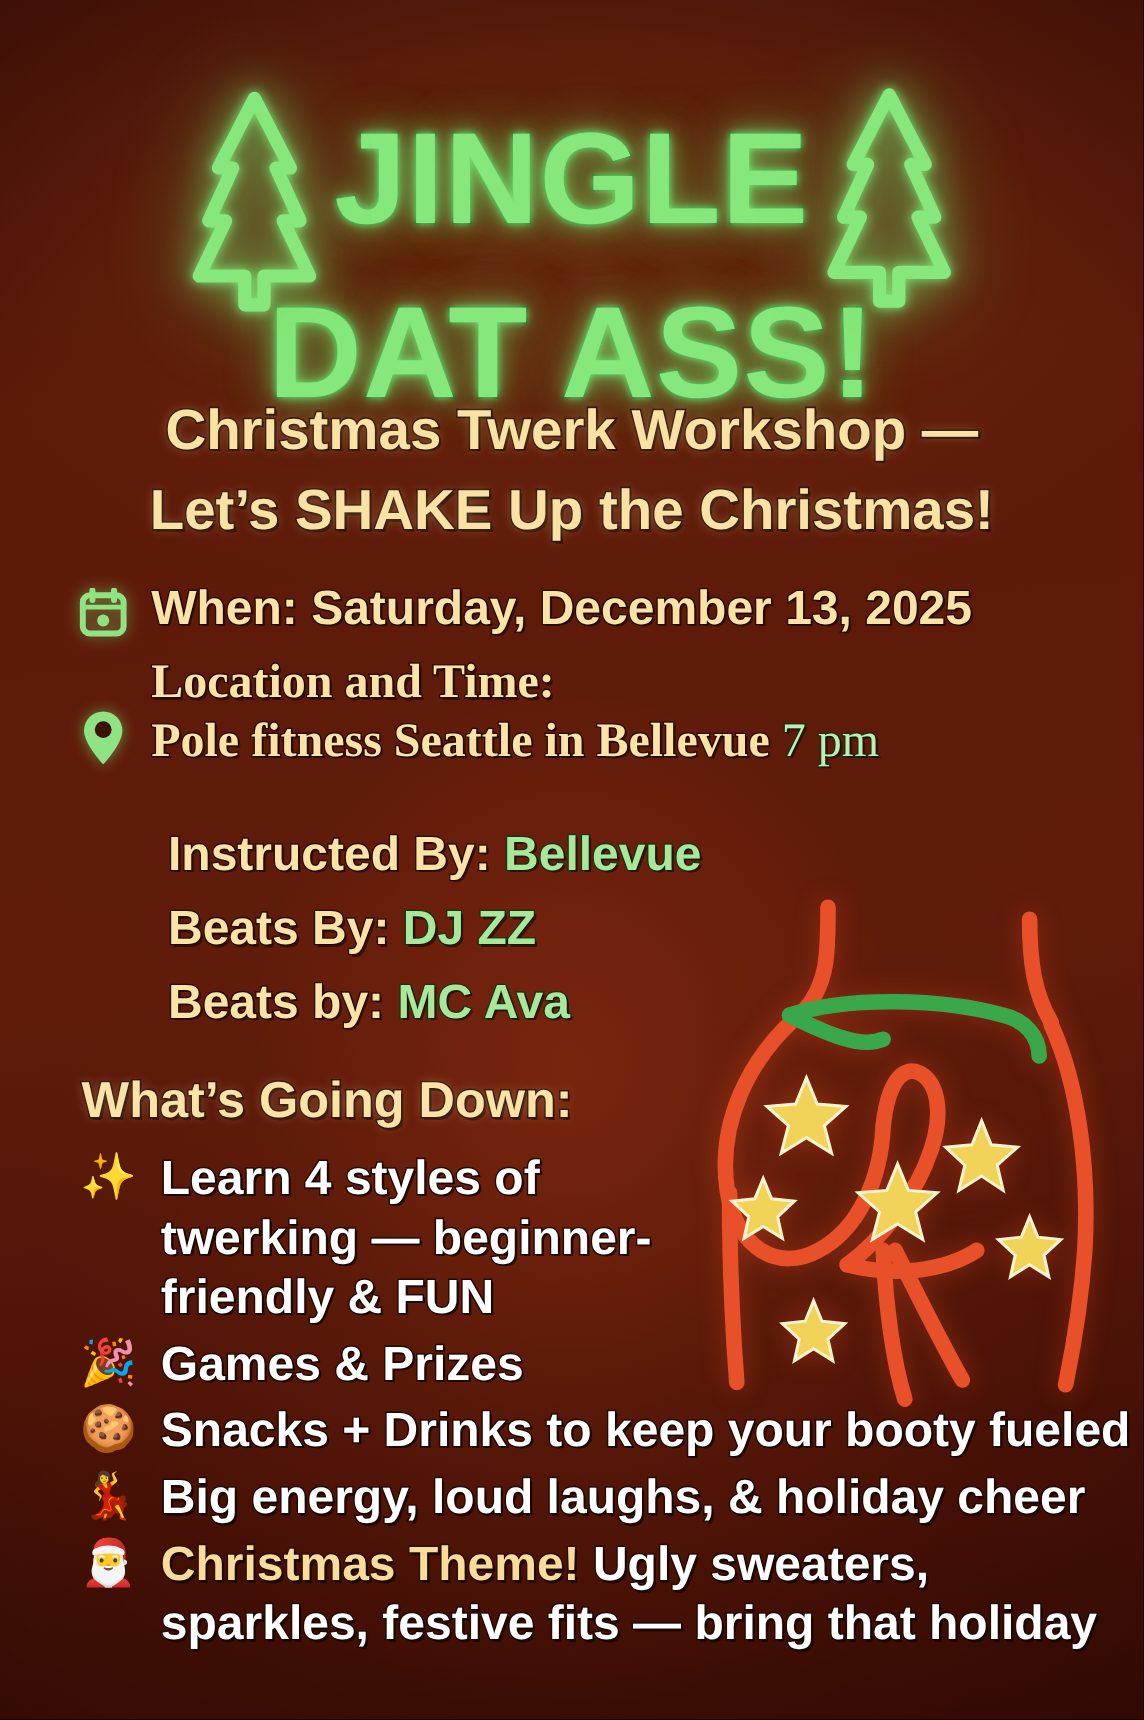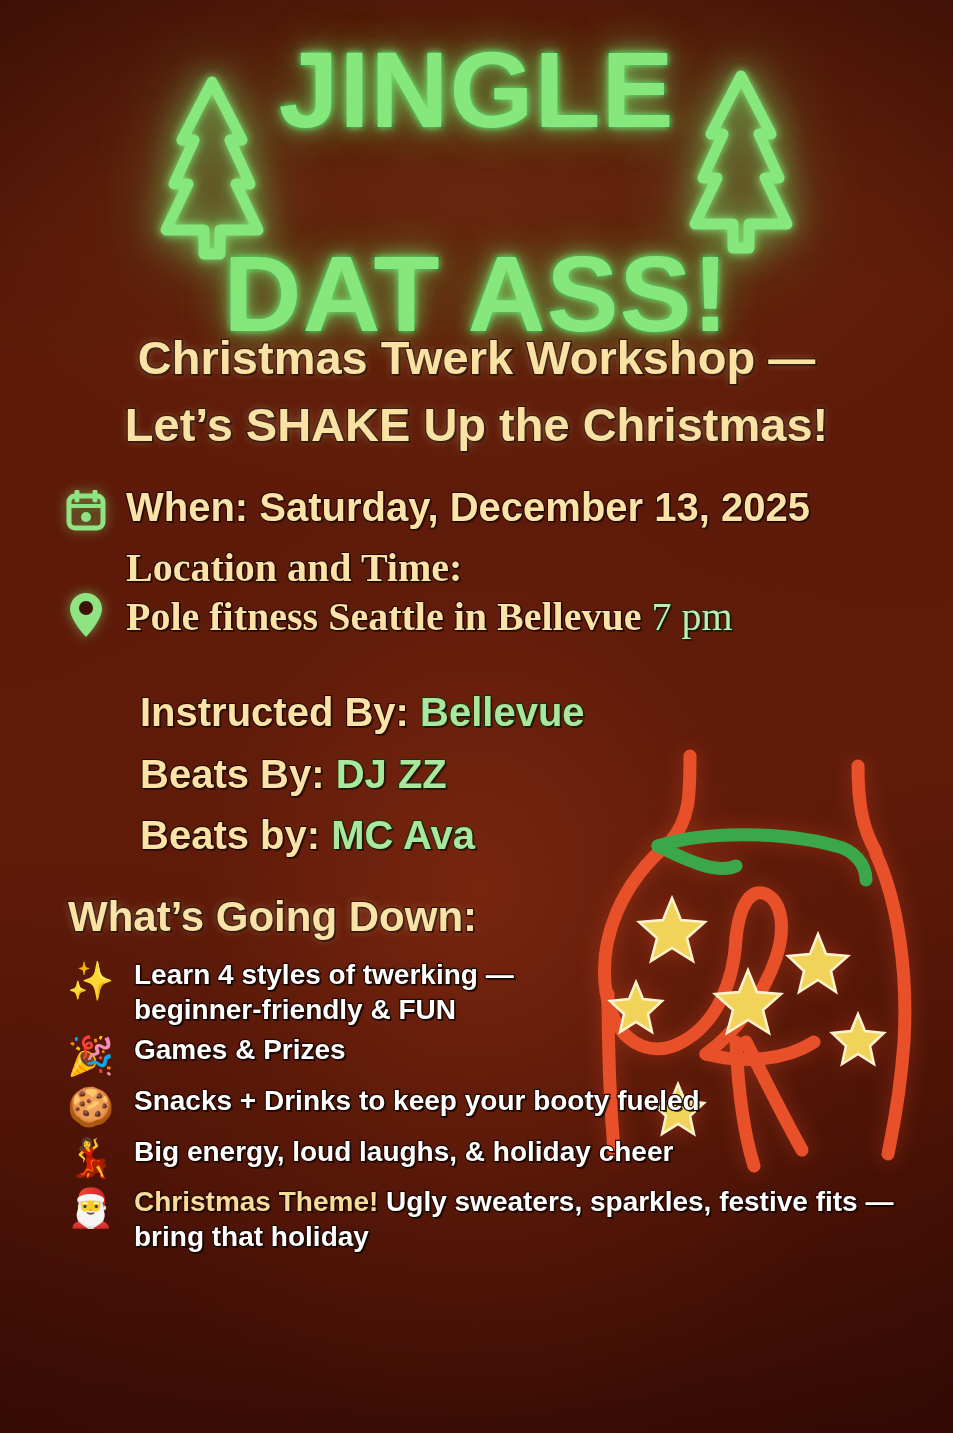--- a/index.html
+++ b/index.html
@@ -31,20 +31,21 @@
   .title-block {
     position: absolute;
     top: 36px;
     left: 0;
     width: 953px;
     text-align: center;
     z-index: 4;
   }
   .title-row {
     display: flex;
+    align-items: center;
     justify-content: center;
     gap: 10px;
   }
   .title-row.row1 { margin-bottom: -22px; }
   .neon-text {
     font-family: "Liberation Sans", sans-serif;
     font-weight: 700;
     color: #86e87c;
     letter-spacing: 1px;
     line-height: 1.0;
@@ -181,21 +182,21 @@
   }
   .bullet .bico {
     flex: 0 0 58px;
     width: 58px;
     font-size: 38px;
     line-height: 1.12;
     text-align: center;
     padding-top: 2px;
   }
   .btext {
-    font-size: 28px;
+    font-size: 40px;
     font-weight: 700;
     line-height: 1.24;
     color: #ffffff;
     -webkit-text-stroke: 2.4px #230903;
     paint-order: stroke fill;
     text-shadow: 2px 2px 0 rgba(20,5,1,0.72);
   }
   .bullet.b1 .btext { max-width: 430px; }
   .bullet.b2 .btext { max-width: 430px; }
   .btext .hl {

